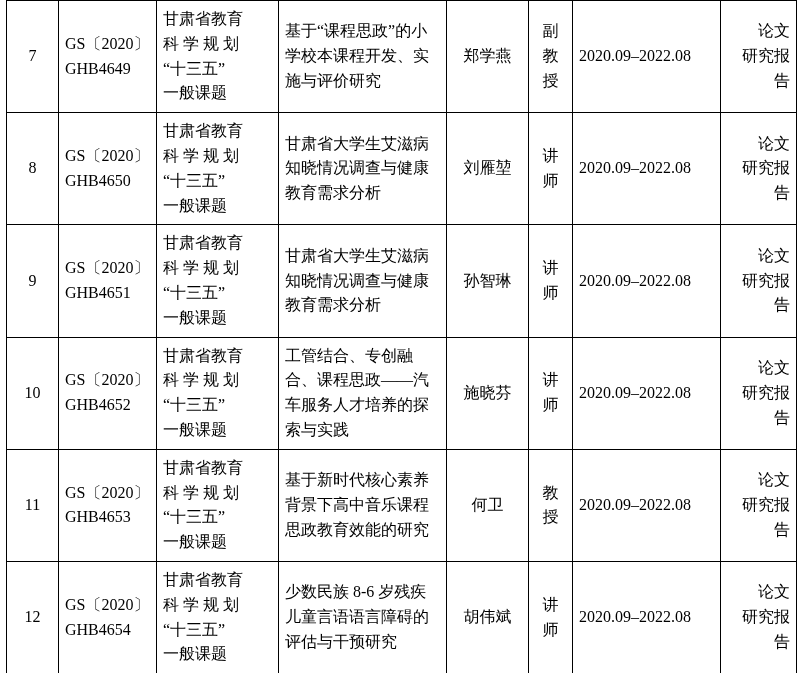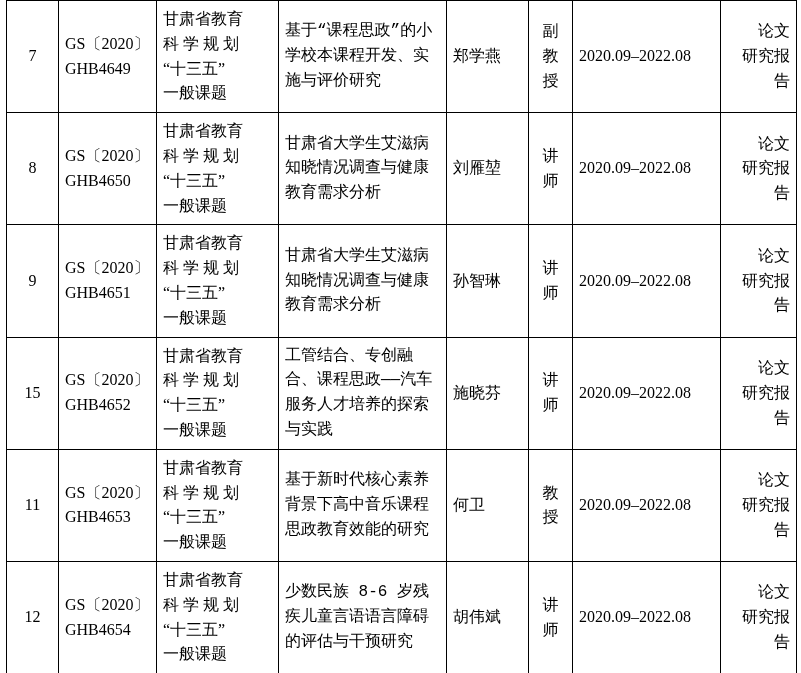--- a/index.html
+++ b/index.html
@@ -62,24 +62,23 @@
     padding-right: 4px;
     margin-top: 36px;
   }
   .cell-cat .line { display: block; }
   .cell-title {
     font-size: 15.5px;
     line-height: 1.72;
     text-align: left;
     padding-left: 5px;
     padding-right: 3px;
-    font-family: Liberation Mono, monospace;
   }
   .cell-person {
-    text-align: left;
+    text-align: center;
     font-size: 15.5px;
     margin-left: 8px;
   }
   .cell-rank {
     text-align: center;
     font-size: 15.5px;
     line-height: 1.55;
     padding-left: 2px;
     padding-right: 2px;
   }
@@ -187,21 +186,21 @@
         </td>
         <td class="cell-period">2020.09–2022.08</td>
         <td class="cell-result">
           <span class="line">论文</span>
           <span class="line">研究报</span>
           <span class="line">告</span>
         </td>
       </tr>
 
       <tr>
-        <td class="cell-num">15</td>
+        <td class="cell-num">10</td>
         <td class="cell-code">
           <span class="line">GS〔2020〕</span>
           <span class="line">GHB4652</span>
         </td>
         <td class="cell-cat">
           <span class="line">甘肃省教育</span>
           <span class="line">科 学 规 划</span>
           <span class="line">“十三五”</span>
           <span class="line">一般课题</span>
         </td>

